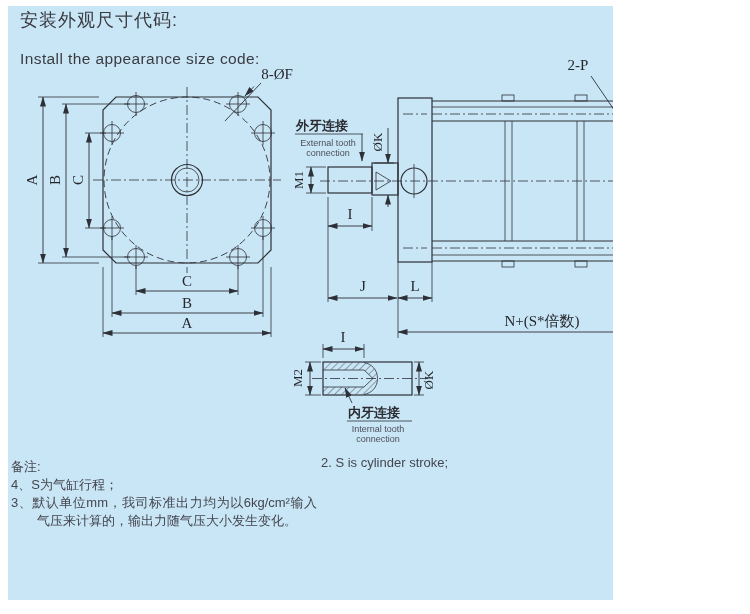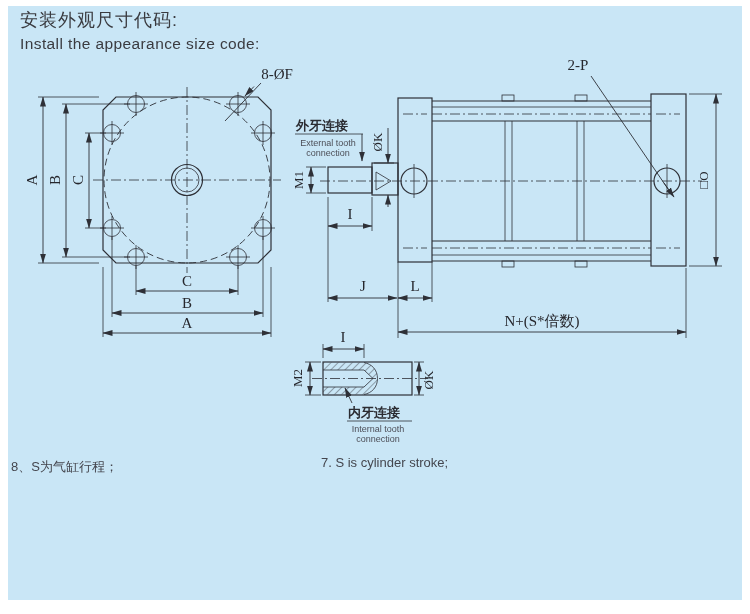--- a/index.html
+++ b/index.html
@@ -1,21 +1,21 @@
 <!DOCTYPE html>
 <html><head>
 <meta charset="utf-8">
 <style>
   html,body{margin:0;padding:0;background:#ffffff;}
-  #stage{position:relative;width:750px;height:614px;background:#ffffff;overflow:hidden;
+  #stage{position:relative;width:613px;height:614px;background:#ffffff;overflow:hidden;
          font-family:"Liberation Sans",sans-serif;}
   #panel{position:absolute;left:8px;top:6px;width:734px;height:594px;background:#c9e6f6;}
   #titleblock{position:absolute;left:20px;top:8px;color:#3a3b40;}
   #title-zh{font-size:18px;letter-spacing:1px;}
-  #title-en{font-size:15.5px;letter-spacing:0.4px;margin-top:3px;}
+  #title-en{font-size:15.5px;letter-spacing:0.4px;margin-top:18px;}
   svg{position:absolute;left:0;top:0;}
   svg text{fill:#26272d;}
   .dt{font-family:"Liberation Serif",serif;font-size:15px;}
   .dts{font-family:"Liberation Serif",serif;font-size:13px;}
   .zh{font-family:"Liberation Sans",sans-serif;font-size:13px;font-weight:bold;fill:#2b2c32;}
   .ens{font-family:"Liberation Sans",sans-serif;font-size:9px;fill:#4d4f58;}
   .obj{stroke:#2e3037;stroke-width:1.2;fill:none;}
   .thin{stroke:#2e3037;stroke-width:0.8;fill:none;}
   .dim{stroke:#2e3037;stroke-width:0.9;fill:none;}
   .cl{stroke:#2e3037;stroke-width:0.8;fill:none;stroke-dasharray:10 3 2 3;}
@@ -222,19 +222,21 @@
 
       <line x1="352" y1="403" x2="345" y2="388" class="dim" marker-end="url(#ae)"></line>
       <text class="zh" x="348" y="417">内牙连接</text>
       <line x1="347" y1="421" x2="412" y2="421" class="thin"></line>
       <text class="ens" x="378" y="432" text-anchor="middle">Internal tooth</text>
       <text class="ens" x="378" y="442" text-anchor="middle">connection</text>
     </g>
   </svg>
 
   <div id="notes-zh" class="notes">
-    <div class="hang-zh">8、S为气缸行程；</div>
+    <div>备注:</div>
+    <div class="hang-zh">4、S为气缸行程；</div>
+    <div class="hang-zh">3、默认单位mm，我司标准出力均为以6kg/cm²输入气压来计算的，输出力随气压大小发生变化。</div>
   </div>
 
   <div id="notes-en" class="notes">
-    <div class="hang-en">7. S is cylinder stroke;</div>
+    <div class="hang-en">2. S is cylinder stroke;</div>
   </div>
 </div>
 
 </body></html>

